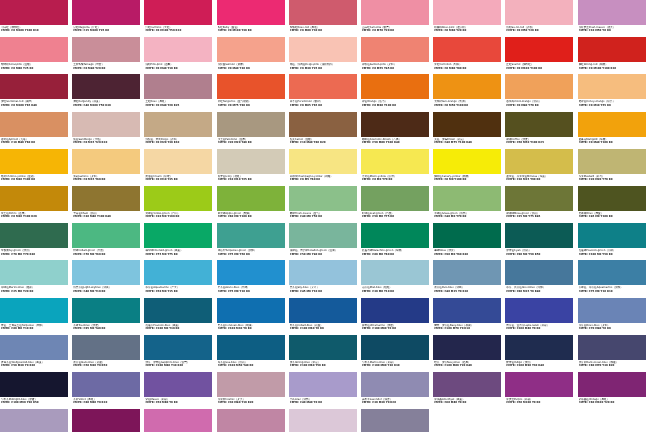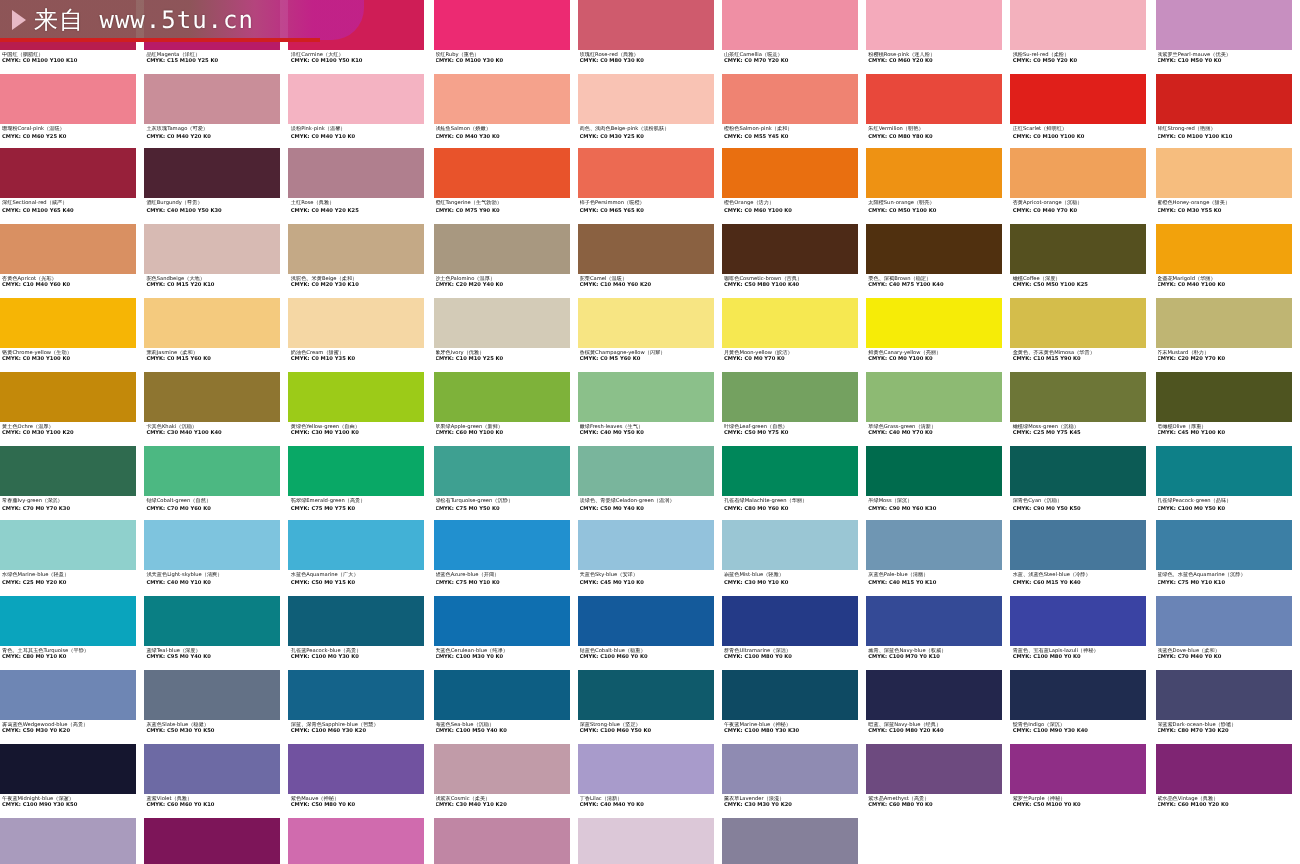--- a/index.html
+++ b/index.html
@@ -796,22 +796,14 @@
         <div class="sw" style="background: rgb(192, 134, 164);"></div>
       </div>
       <div class="cell">
         <div class="sw" style="background: rgb(220, 200, 216);"></div>
       </div>
       <div class="cell">
         <div class="sw" style="background: rgb(133, 128, 154);"></div>
       </div>
     </div>
 
-  <div id="wm">
-    <div class="wmbg"></div>
-    <div class="wmrow">
-      <span class="tri"></span>
-      <span class="wmtxt">来自 www.5tu.cn</span>
-    </div>
-    <div class="wmunder"></div>
-  </div>
 
 </div>
 
 </body></html>

